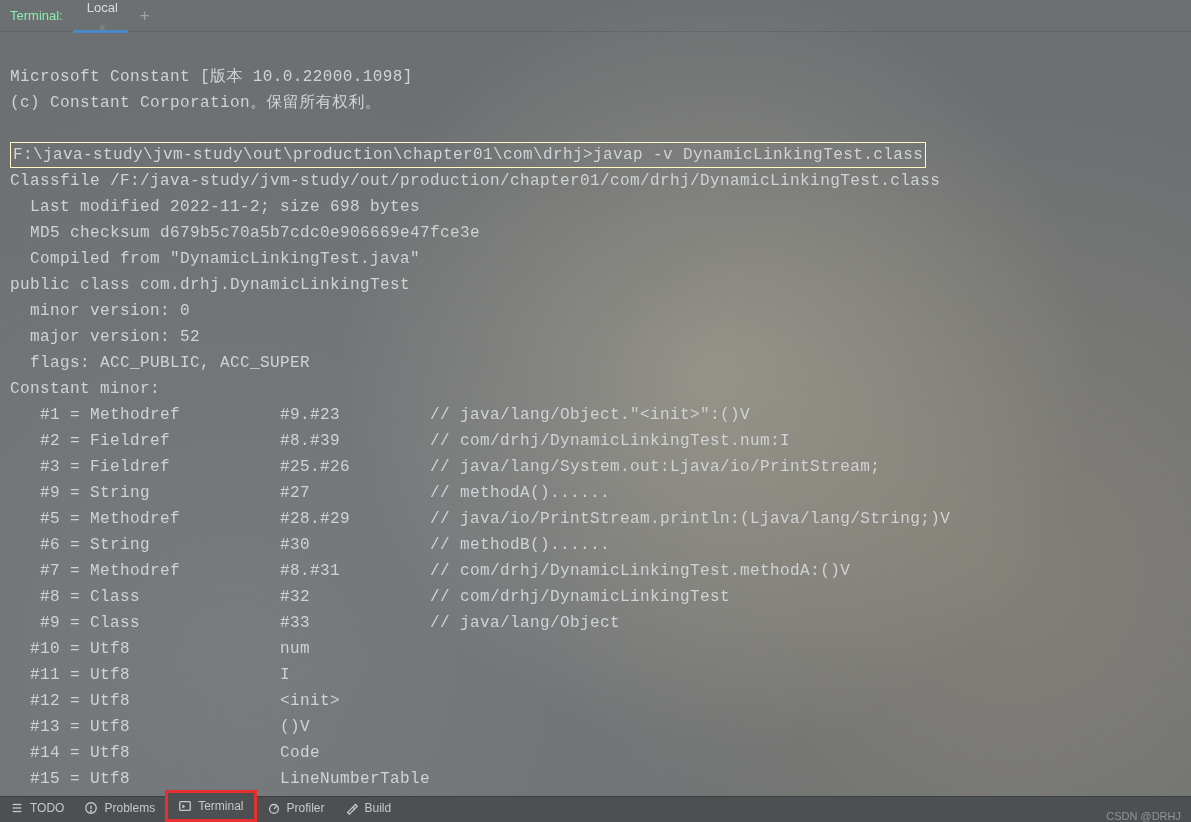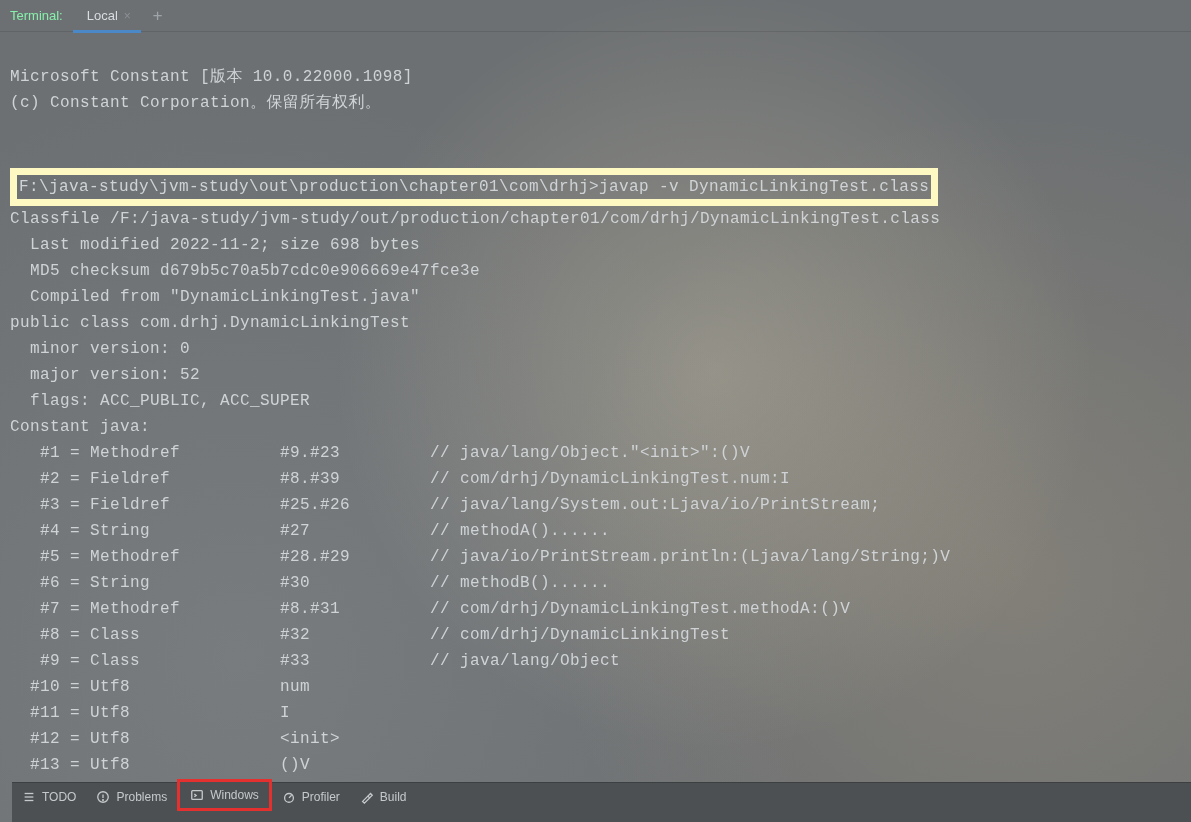--- a/index.html
+++ b/index.html
@@ -43,20 +43,21 @@
   .top-tabs .tab {
     display: flex;
     align-items: center;
     height: 32px;
     padding: 0 10px 0 14px;
     color: #d8dde2;
     font-family: "Segoe UI", sans-serif;
     font-size: 13px;
     gap: 6px;
     position: relative;
+    flex-direction: column;
   }
   .top-tabs .tab.active::after {
     content: "";
     position: absolute;
     left: 0; right: 0; bottom: -1px;
     height: 3px;
     background: #4a88c7;
   }
   .top-tabs .close-x {
     color: #8a9096;
@@ -73,34 +74,33 @@
     z-index: 2;
     padding: 6px 10px 6px 10px;
     white-space: pre;
     font-size: 16px;
     line-height: 26px;
     letter-spacing: 0.4px;
     color: #cfd3d6;
     font-family: "Consolas", "Courier New", monospace;
   }
   .term-area .hl {
-    border: 7px solid #fef9c3;
+    border: 1px solid #fef9c3;
     display: inline-block;
     padding: 0 2px;
     line-height: 24px;
-    margin-top: 26px;
   }
   
   .bottom-bar {
     position: absolute;
-    left: 12px; right: 0; bottom: 0;
-    height: 40px;
+    left: 0; right: 0; bottom: 0;
+    height: 26px;
     background: #4d5052;
     display: flex;
-    align-items: flex-start;
+    align-items: flex-end;
     font-family: "Segoe UI", sans-serif;
     font-size: 12px;
     color: #c6c9cb;
     z-index: 3;
     border-top: 1px solid rgba(0,0,0,0.2);
   }
   .bottom-bar .item {
     display: flex;
     align-items: center;
     padding: 0 10px;
@@ -147,25 +147,25 @@
 <span></span>
 <span class="hl">F:\java-study\jvm-study\out\production\chapter01\com\drhj&gt;javap -v DynamicLinkingTest.class</span>
 <span>Classfile /F:/java-study/jvm-study/out/production/chapter01/com/drhj/DynamicLinkingTest.class</span>
 <span>  Last modified 2022-11-2; size 698 bytes</span>
 <span>  MD5 checksum d679b5c70a5b7cdc0e906669e47fce3e</span>
 <span>  Compiled from "DynamicLinkingTest.java"</span>
 <span>public class com.drhj.DynamicLinkingTest</span>
 <span>  minor version: 0</span>
 <span>  major version: 52</span>
 <span>  flags: ACC_PUBLIC, ACC_SUPER</span>
-<span>Constant java:</span>
+<span>Constant minor:</span>
 <span>   #1 = Methodref          #9.#23         // java/lang/Object."&lt;init&gt;":()V</span>
 <span>   #2 = Fieldref           #8.#39         // com/drhj/DynamicLinkingTest.num:I</span>
 <span>   #3 = Fieldref           #25.#26        // java/lang/System.out:Ljava/io/PrintStream;</span>
-<span>   #4 = String             #27            // methodA()......</span>
+<span>   #9 = String             #27            // methodA()......</span>
 <span>   #5 = Methodref          #28.#29        // java/io/PrintStream.println:(Ljava/lang/String;)V</span>
 <span>   #6 = String             #30            // methodB()......</span>
 <span>   #7 = Methodref          #8.#31         // com/drhj/DynamicLinkingTest.methodA:()V</span>
 <span>   #8 = Class              #32            // com/drhj/DynamicLinkingTest</span>
 <span>   #9 = Class              #33            // java/lang/Object</span>
 <span>  #10 = Utf8               num</span>
 <span>  #11 = Utf8               I</span>
 <span>  #12 = Utf8               &lt;init&gt;</span>
 <span>  #13 = Utf8               ()V</span>
 <span>  #14 = Utf8               Code</span>
@@ -193,21 +193,21 @@
     </span>
     <span>Problems</span>
   </div>
   <div class="item active">
     <span class="icon">
       <svg viewBox="0 0 16 16" fill="none" stroke="#c6c9cb" stroke-width="1.5">
         <rect x="2" y="3" width="12" height="10" rx="1"></rect>
           <path d="M5 7l2 1.5L5 10"></path>
       </svg>
     </span>
-    <span>Windows</span>
+    <span>Terminal</span>
   </div>
   <div class="item">
     <span class="icon">
       <svg viewBox="0 0 16 16" fill="none" stroke="#c6c9cb" stroke-width="1.5">
         <circle cx="8" cy="9" r="5"></circle>
           <line x1="8" y1="9" x2="11" y2="6"></line>
       </svg>
     </span>
     <span>Profiler</span>
   </div>

